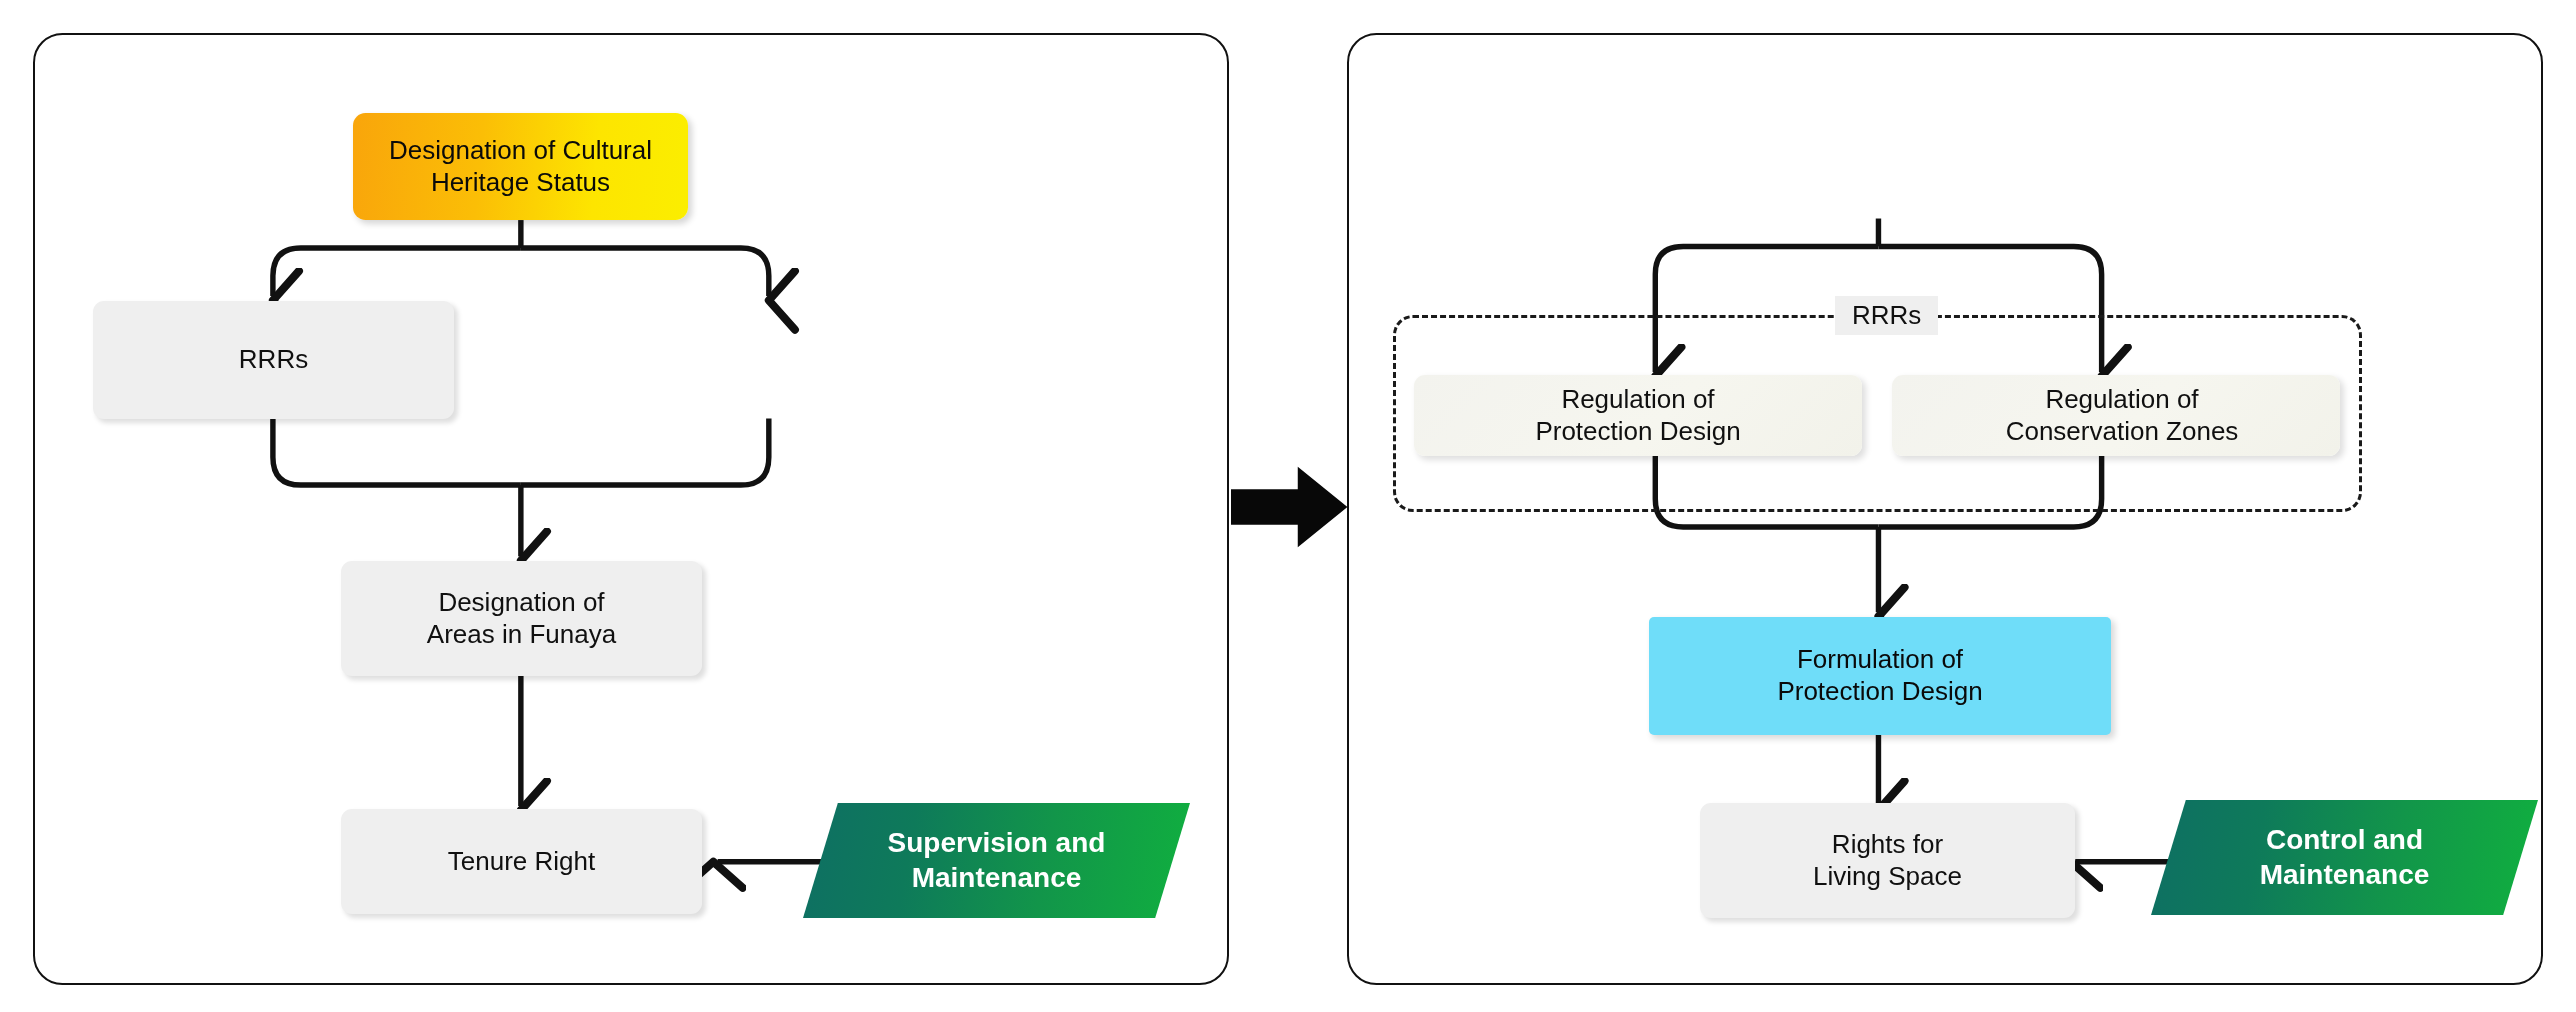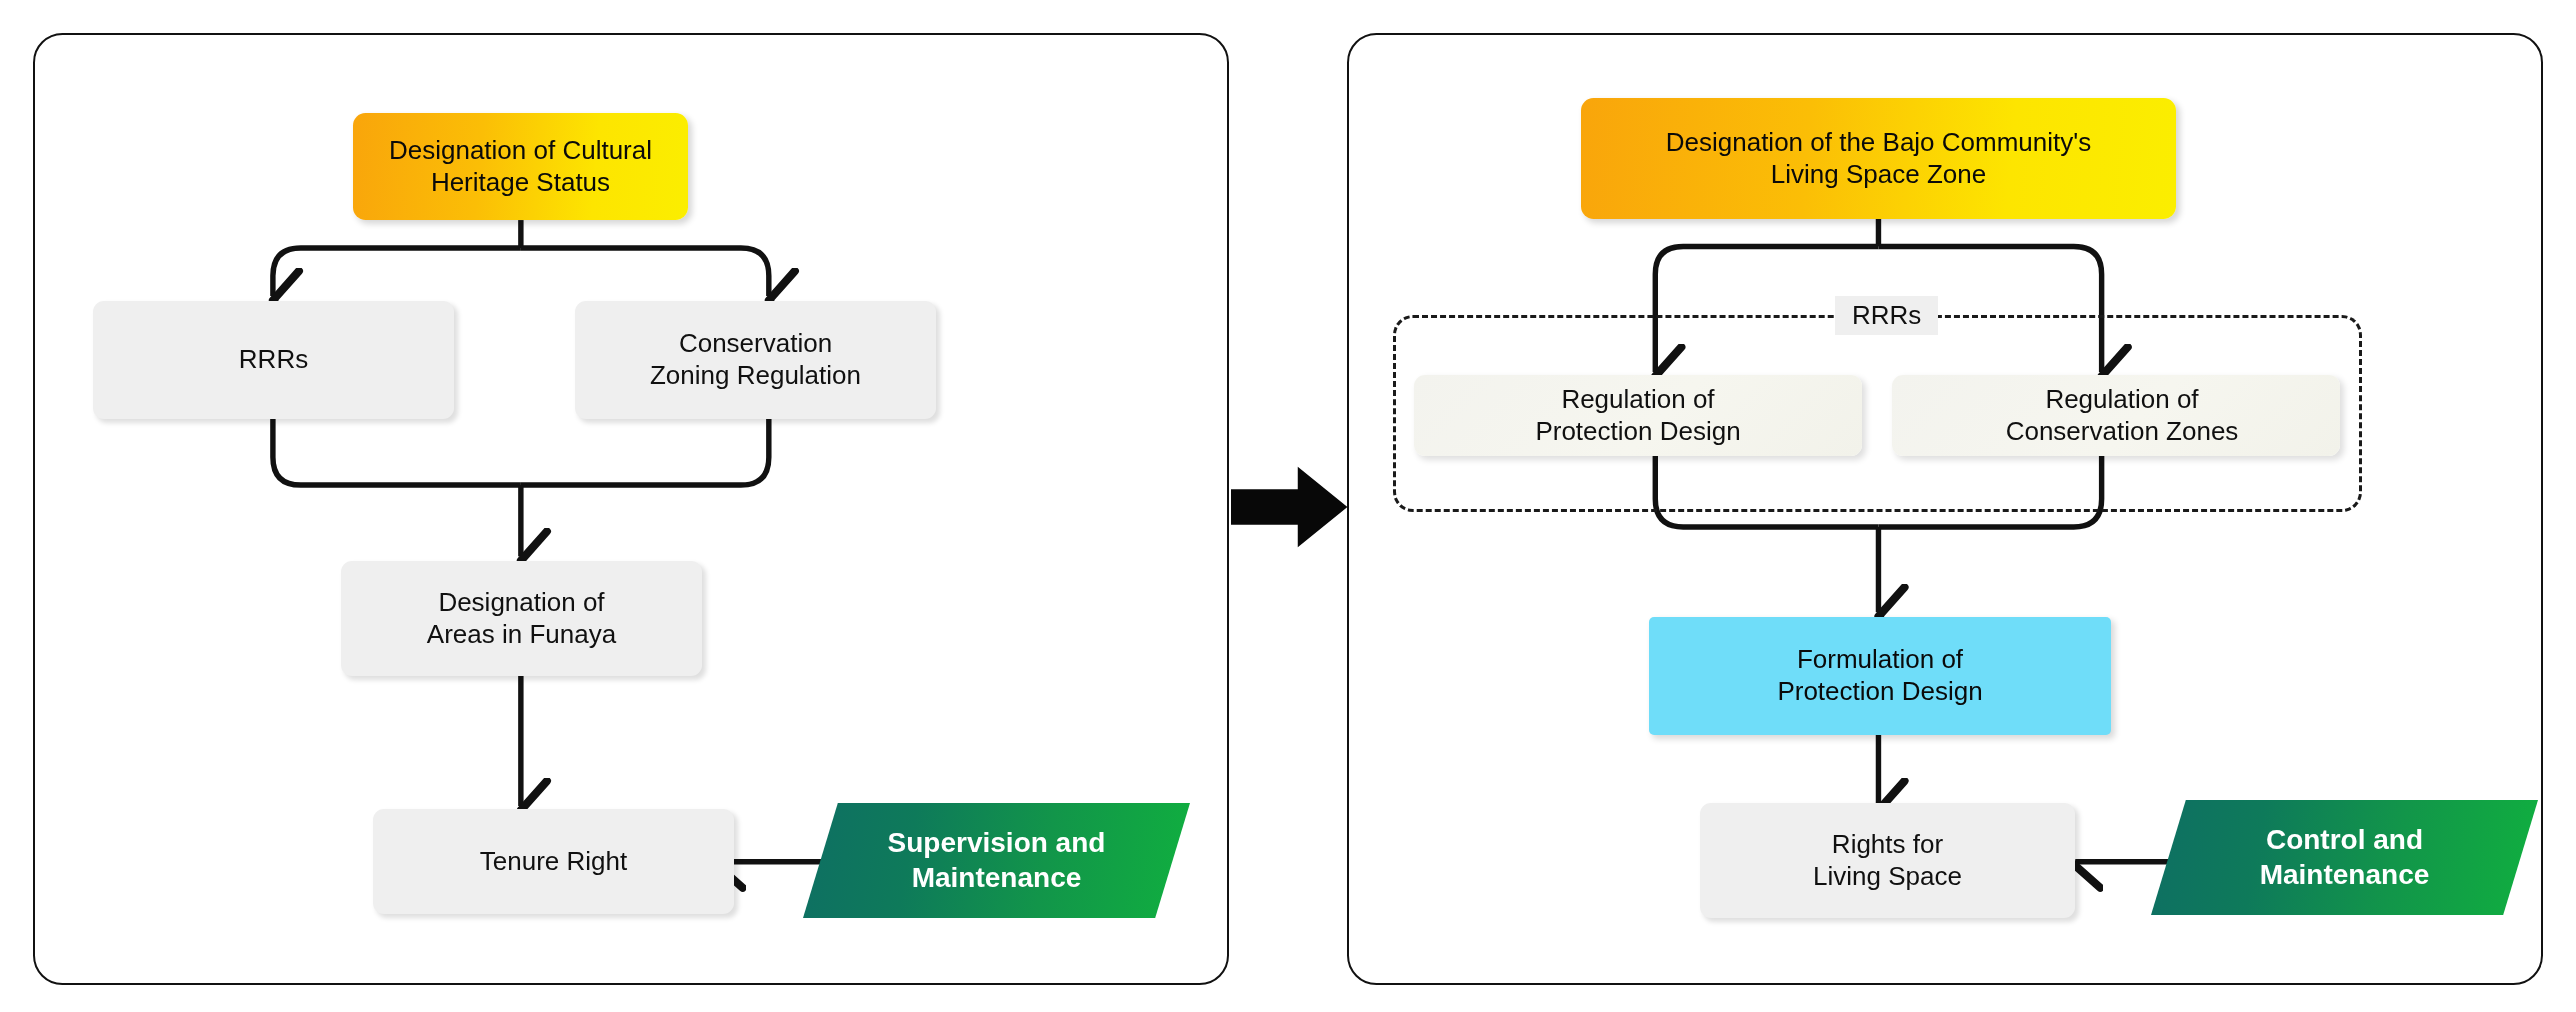--- a/index.html
+++ b/index.html
@@ -173,33 +173,29 @@
 
   <svg class="big-arrow" style="left:1231px; top:465px; width:118px; height:84px;" viewBox="0 0 152 108" xmlns="http://www.w3.org/2000/svg">
     <path d="M0,31 L86,31 L86,2 L150,54 L86,106 L86,77 L0,77 Z" fill="#080808"></path>
   </svg>
 
   <div class="node node-amber" style="left:353px; top:113px; width:335px; height:107px;">Designation of Cultural
 Heritage Status</div>
 
   <div class="node node-grey" style="left:93px; top:301px; width:361px; height:118px;">RRRs</div>
 
-  <div class="node node-grey" style="left:575px; top:301px; width:361px; height:118px;">Conservation
-Zoning Regulation</div>
 
   <div class="node node-grey" style="left:341px; top:561px; width:361px; height:115px;">Designation of
 Areas in Funaya</div>
 
-  <div class="node node-grey" style="left:341px; top:809px; width:361px; height:105px;margin-left:32px;">Tenure Right</div>
+  <div class="node node-grey" style="left:341px; top:809px; width:361px; height:105px;">Tenure Right</div>
 
   <div class="node-green" style="left:803px; top:803px; width:387px; height:115px;">Supervision and
 Maintenance</div>
 
-  <div class="node node-amber" style="left:1581px; top:98px; width:595px; height:121px;">Designation of the Bajo Community's
-Living Space Zone</div>
 
   <div class="dashed-group" style="left:1393px; top:315px; width:969px; height:197px;"></div>
   <div class="dashed-label" style="left:1835px; top:296px;">RRRs</div>
 
   <div class="node node-cream" style="left:1414px; top:375px; width:448px; height:81px;">Regulation of
 Protection Design</div>
 
   <div class="node node-cream" style="left:1892px; top:375px; width:448px; height:81px;padding-left:12px;">Regulation of
 Conservation Zones</div>
 

